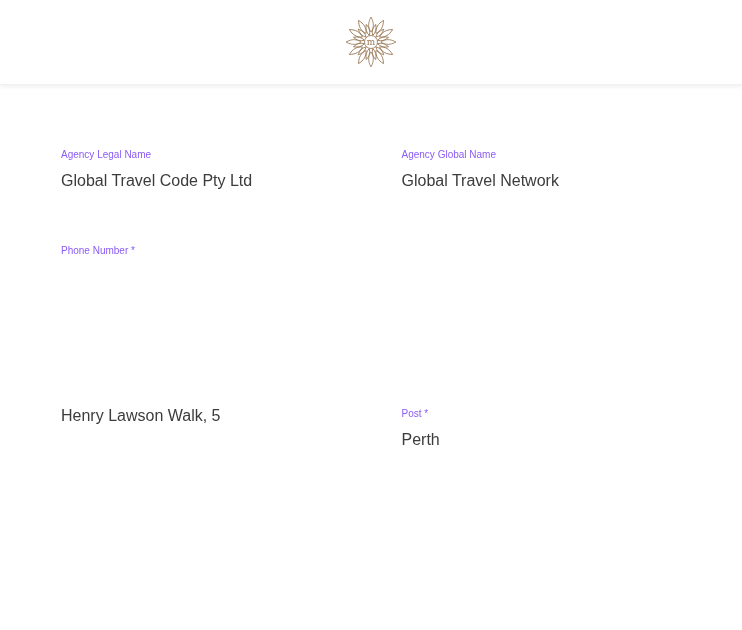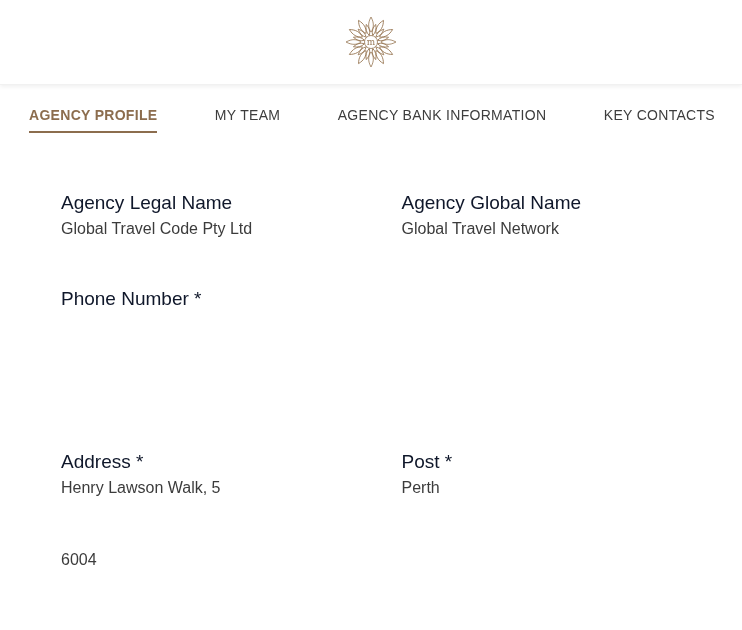--- a/index.html
+++ b/index.html
@@ -56,22 +56,22 @@
     padding: 62px 0 0 61px;
   }
   .row {
     display: flex;
     margin-bottom: 53px;
   }
   .field {
     width: 351px;
   }
   .field-label {
-    font-size: 19px;
-    color: #0f172a;
+    font-size: 10px;
+    color: #8b5cf6;
     line-height: 15px;
     margin-bottom: 9px;
   }
   .field-value {
     font-size: 16px;
     color: #3c3c3c;
     line-height: 19px;
   }
   .spacer {
     height: 86px;
@@ -114,26 +114,20 @@
           <path d="M50 15 C54 23 54 30 50 37 C46 30 46 23 50 15 Z" transform="rotate(285 50 50)"></path>
           <path d="M50 15 C54 23 54 30 50 37 C46 30 46 23 50 15 Z" transform="rotate(315 50 50)"></path>
           <path d="M50 15 C54 23 54 30 50 37 C46 30 46 23 50 15 Z" transform="rotate(345 50 50)"></path>
         </g>
         <circle cx="50" cy="50" r="12.5"></circle>
       </g>
       <text x="50" y="56" text-anchor="middle" font-family="DejaVu Serif, serif" font-size="17" fill="#9a7a58">m</text>
     </svg>
   </div>
 
-  <div class="nav">
-    <div class="tab active">AGENCY PROFILE</div>
-    <div class="tab">MY TEAM</div>
-    <div class="tab">AGENCY BANK INFORMATION</div>
-    <div class="tab">KEY CONTACTS</div>
-  </div>
 
   <div class="form">
 
     <div class="row">
       <div class="field">
         <div class="field-label">Agency Legal Name</div>
         <div class="field-value">Global Travel Code Pty Ltd</div>
       </div>
       <div class="field">
         <div class="field-label">Agency Global Name</div>
@@ -144,29 +138,27 @@
     <div class="row">
       <div class="field">
         <div class="field-label">Phone Number *</div>
       </div>
     </div>
 
     <div class="spacer"></div>
 
     <div class="row">
       <div class="field">
-        <div class="field-label">Address *</div>
         <div class="field-value">Henry Lawson Walk, 5</div>
       </div>
       <div class="field">
         <div class="field-label">Post *</div>
         <div class="field-value">Perth</div>
       </div>
     </div>
 
     <div class="row">
       <div class="field">
-        <div class="field-value">6004</div>
       </div>
     </div>
 
   </div>
 </div>
 
 </body></html>

